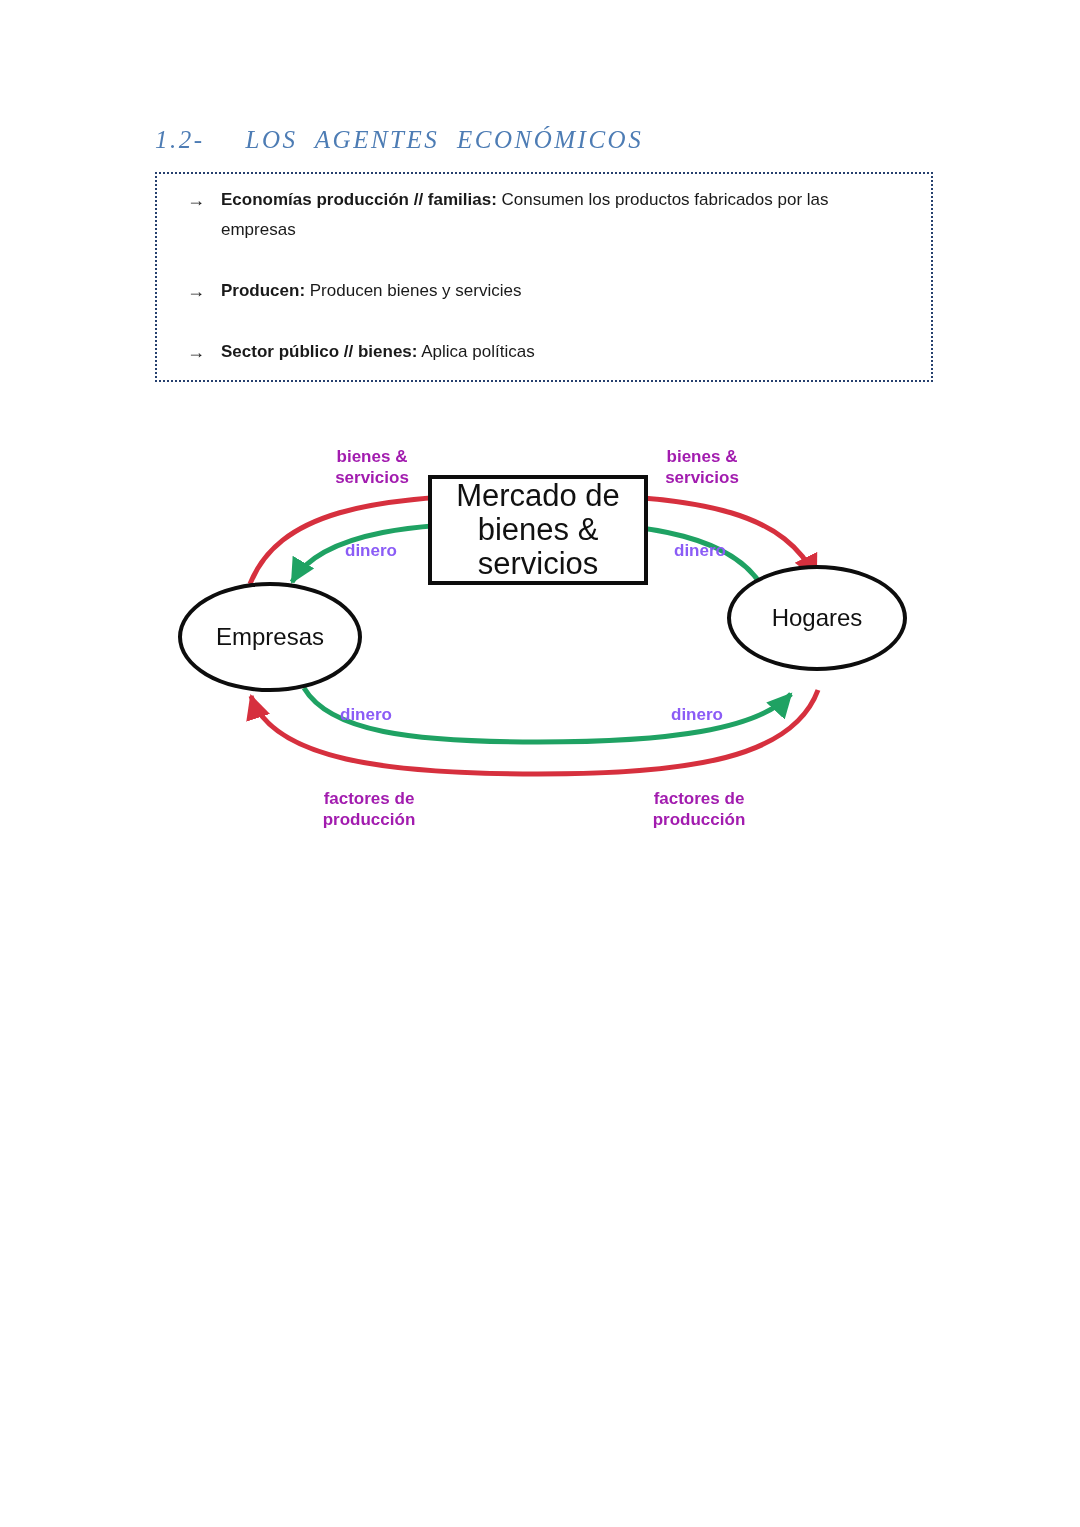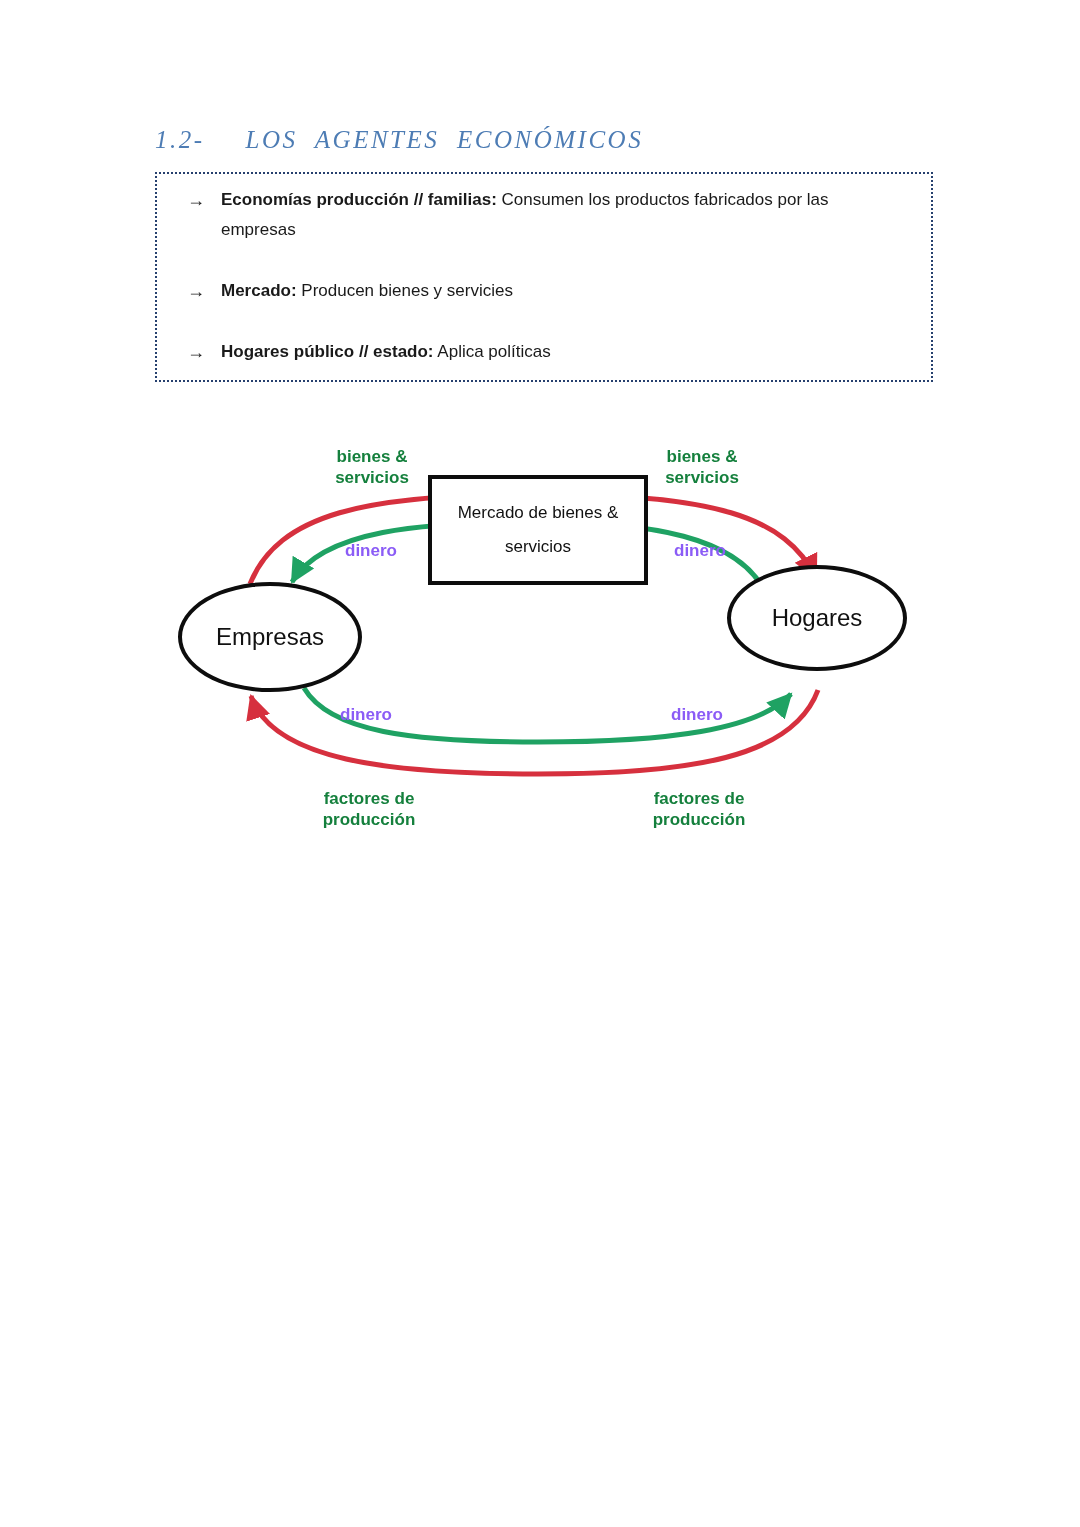--- a/index.html
+++ b/index.html
@@ -70,41 +70,41 @@
     border: 4px solid #0d0d0d;
     display: flex;
     align-items: center;
     justify-content: center;
     text-align: center;
     color: #111111;
   }
   .node.rect {
     width: 220px;
     height: 110px;
-    font-size: 17px;
+    font-size: 31px;
     line-height: 34px;
   }
   .node.ellipse {
     border-radius: 50%;
     font-size: 24px;
   }
   .rect-goods   { left: 278px; top: 45px; }
   .rect-factors { left: 278px; top: 258px; }
   .ell-firms      { left: 28px;  top: 152px; width: 184px; height: 110px; }
   .ell-households { left: 577px; top: 135px; width: 180px; height: 106px; }
   .rect-inner { width: 200px; }
 
   .flow-label {
     position: absolute;
     font-weight: bold;
     font-size: 17px;
     line-height: 21px;
     text-align: center;
   }
-  .flow-label.red   { color: #15803d; }
+  .flow-label.red   { color: #a21caf; }
   .flow-label.green { color: #8b5cf6; }
   .lbl-goods-tl   { left: 172px; top: 16px;  width: 100px; }
   .lbl-goods-tr   { left: 502px; top: 16px;  width: 100px; }
   .lbl-money-tl   { left: 171px; top: 110px; width: 100px; }
   .lbl-money-tr   { left: 500px; top: 110px; width: 100px; }
   .lbl-money-bl   { left: 166px; top: 274px; width: 100px; }
   .lbl-money-br   { left: 497px; top: 274px; width: 100px; }
   .lbl-factors-bl { left: 165px; top: 358px; width: 108px; }
   .lbl-factors-br { left: 495px; top: 358px; width: 108px; }
 </style>
@@ -117,25 +117,25 @@
     <span class="h-num">1.2-</span><span class="h-title">LOS AGENTES ECONÓMICOS</span>
   </h1>
 
   <div class="notes-box">
     <div class="note-item">
       <span class="note-bullet">→</span>
       <p class="note-text"><span class="note-term">Economías producción // familias:</span><span> Consumen los productos fabricados por las empresas</span></p>
     </div>
     <div class="note-item">
       <span class="note-bullet">→</span>
-      <p class="note-text"><span class="note-term">Mercado:</span><span> Producen bienes y servicies</span></p>
+      <p class="note-text"><span class="note-term">Producen:</span><span> Producen bienes y servicies</span></p>
     </div>
     <div class="note-item">
       <span class="note-bullet">→</span>
-      <p class="note-text"><span class="note-term">Hogares público // estado:</span><span> Aplica políticas</span></p>
+      <p class="note-text"><span class="note-term">Sector público // bienes:</span><span> Aplica políticas</span></p>
     </div>
   </div>
 
   <div class="diagram">
 
     <svg class="flows" width="800" height="440" viewBox="0 0 800 440">
       <defs>
         <marker id="arrow-red" markerWidth="6" markerHeight="6" refX="4.6" refY="2.5" orient="auto">
           <path d="M0,0 L5,2.5 L0,5 Z" fill="#d6303e"></path>
         </marker>

